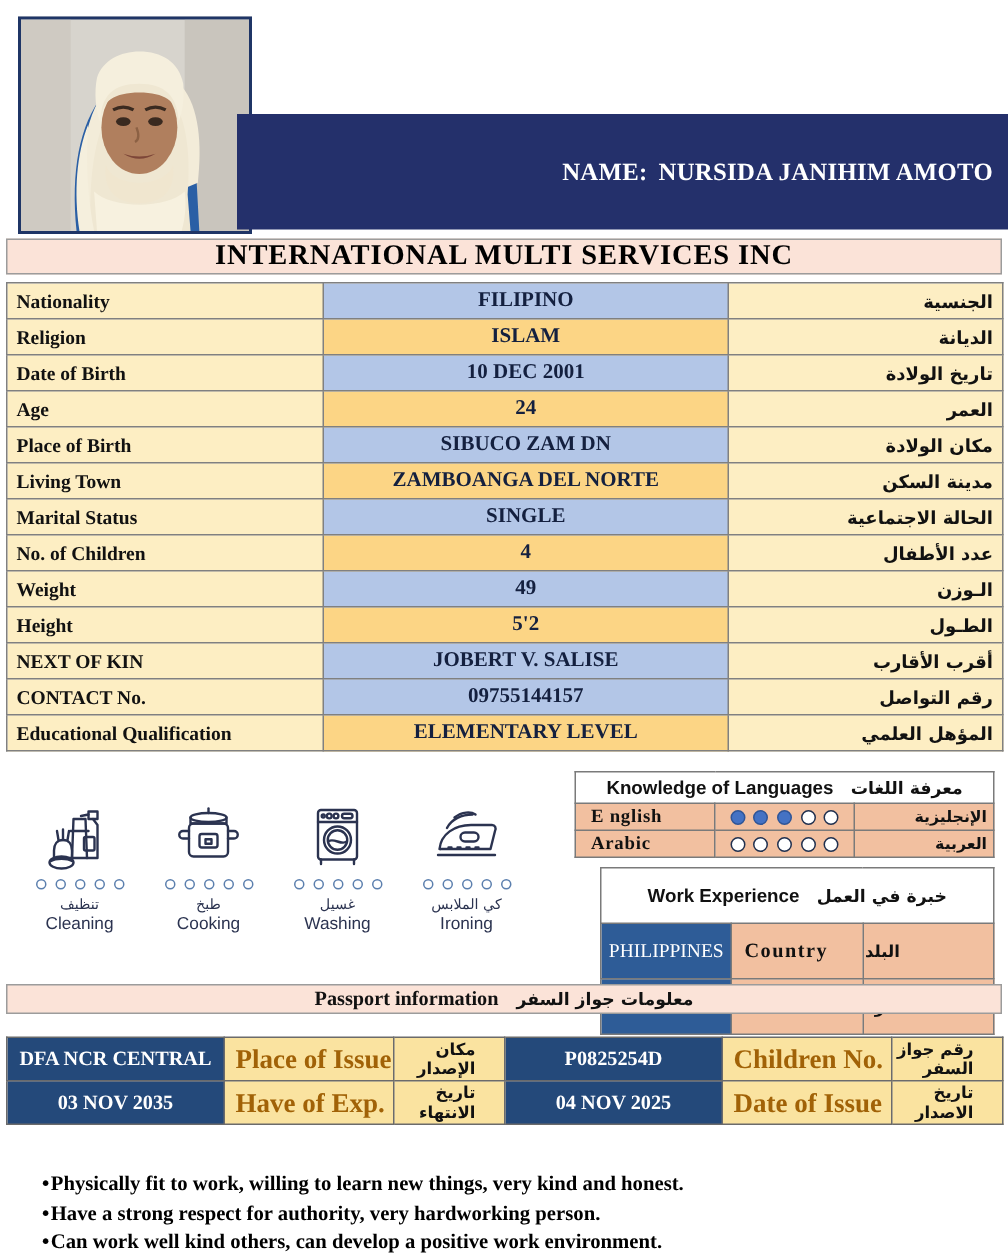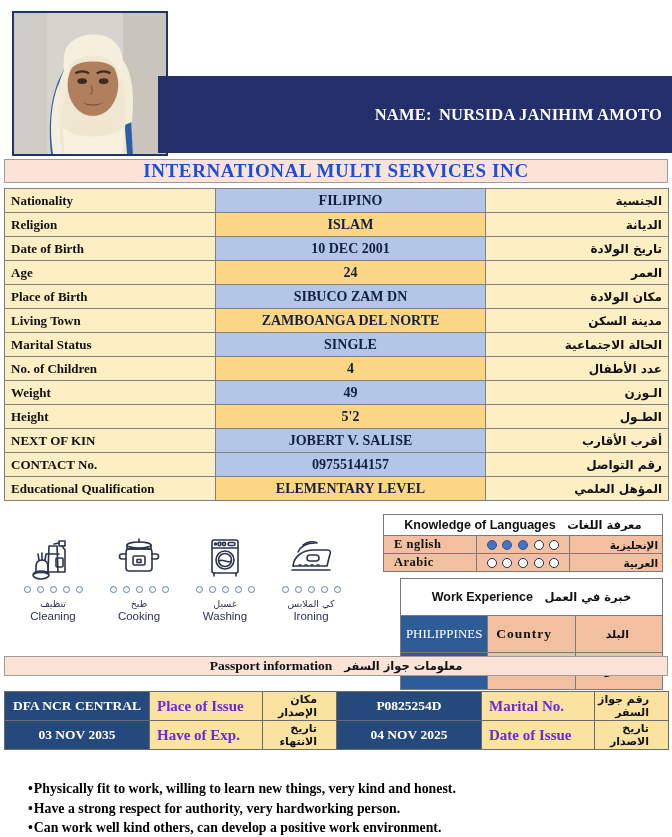--- a/index.html
+++ b/index.html
@@ -30,21 +30,21 @@
   #name-band .ln.addr{font-size:15.5px;}
   #name-band .ln .lbl{margin-right:3px;}
 
   
   #company-banner{
     position:absolute;left:4px;top:159px;width:664px;height:24px;
     background:#fbe3d8;border:1px solid #9c9c9c;box-sizing:border-box;
     display:flex;align-items:center;justify-content:center;
   }
   #company-banner span{
-    font-size:19px;font-weight:bold;color:#1d4ed8;letter-spacing:.6px;
+    font-size:19px;font-weight:bold;color:#000000;letter-spacing:.6px;
     font-family:"Liberation Serif",serif;
   }
 
   
   #info-table{
     position:absolute;left:4px;top:188px;width:664px;
     border-collapse:collapse;table-layout:fixed;
   }
   #info-table td{
     border:1px solid #808080;height:24px;padding:0 6px;
@@ -102,40 +102,40 @@
     border-collapse:collapse;table-layout:fixed;
   }
   #work-table td{border:1px solid #7a7a7a;box-sizing:border-box;height:37px;}
   #work-table td.hdr{
     background:#ffffff;text-align:center;
     font-family:"Liberation Sans",sans-serif;font-size:12.5px;font-weight:bold;color:#111;
   }
   #work-table td.hdr .arh{font-family:"DejaVu Sans",sans-serif;font-size:11.5px;margin-left:8px;}
   #work-table td.v{background:#2e5c97;color:#fff;text-align:center;width:98px;font-size:13px;}
   #work-table td.k{background:#f2c0a0;width:95px;padding-left:8px;font-weight:bold;font-size:13.5px;letter-spacing:1px;color:#111;}
-  #work-table td.a{background:#f2c0a0;width:70px;text-align:center;padding-right:4px;direction:rtl;
+  #work-table td.a{background:#f2c0a0;width:70px;text-align:left;padding-right:4px;direction:rtl;
     font-family:"DejaVu Sans",sans-serif;font-size:11px;font-weight:bold;color:#111;}
 
   
   #passport-banner{
     position:absolute;left:4px;top:656px;width:664px;height:20px;
     background:#fbe3d8;border:1px solid #9c9c9c;box-sizing:border-box;
     display:flex;align-items:center;justify-content:center;gap:12px;
   }
   #passport-banner .en{font-size:13.5px;font-weight:bold;color:#111;}
   #passport-banner .ar{font-size:11.5px;font-weight:bold;color:#111;
      font-family:"DejaVu Sans",sans-serif;direction:rtl;}
   #passport-table{
     position:absolute;left:4px;top:691px;width:664px;
     border-collapse:collapse;table-layout:fixed;
   }
   #passport-table td{border:1px solid #6b6b6b;height:27px;box-sizing:border-box;}
   #passport-table td.v{background:#24497a;color:#ffffff;text-align:center;
      font-weight:bold;font-size:13.5px;width:145px;line-height:1.05;}
-  #passport-table td.k{background:#fae3a0;padding-left:7px;font-weight:bold;font-size:15px;color:#6d28d9;width:113px;margin-top:44px;}
+  #passport-table td.k{background:#fae3a0;padding-left:7px;font-weight:bold;font-size:18px;color:#a16207;width:113px;margin-top:44px;}
   #passport-table td.a{background:#fae3a0;text-align:right;padding-right:19px;direction:rtl;
      font-family:"DejaVu Sans",sans-serif;font-size:11px;font-weight:bold;color:#111;width:74px;}
 
   
   #notes{position:absolute;left:28px;top:779px;width:620px;}
   #notes div{font-size:13.8px;font-weight:bold;color:#000;line-height:1.42;white-space:nowrap;}
   #notes div:before{content:"\2022";margin-right:1px;}
 </style>
 </head>
 <body>
@@ -408,21 +408,21 @@
   <span class="en">Passport information</span>
   <span class="ar">معلومات جواز السفر</span>
 </div>
 <table id="passport-table">
   <tbody id="passport-body">
       <tr>
         <td class="v">DFA NCR CENTRAL</td>
         <td class="k">Place of Issue</td>
         <td class="a">مكان الإصدار</td>
         <td class="v">P0825254D</td>
-        <td class="k">Marital No.</td>
+        <td class="k">Children No.</td>
         <td class="a">رقم جواز السفر</td>
       </tr>
       <tr>
         <td class="v">03 NOV 2035</td>
         <td class="k">Have of Exp.</td>
         <td class="a">تاريخ الانتهاء</td>
         <td class="v">04 NOV 2025</td>
         <td class="k">Date of Issue</td>
         <td class="a">تاريخ الاصدار</td>
       </tr>

